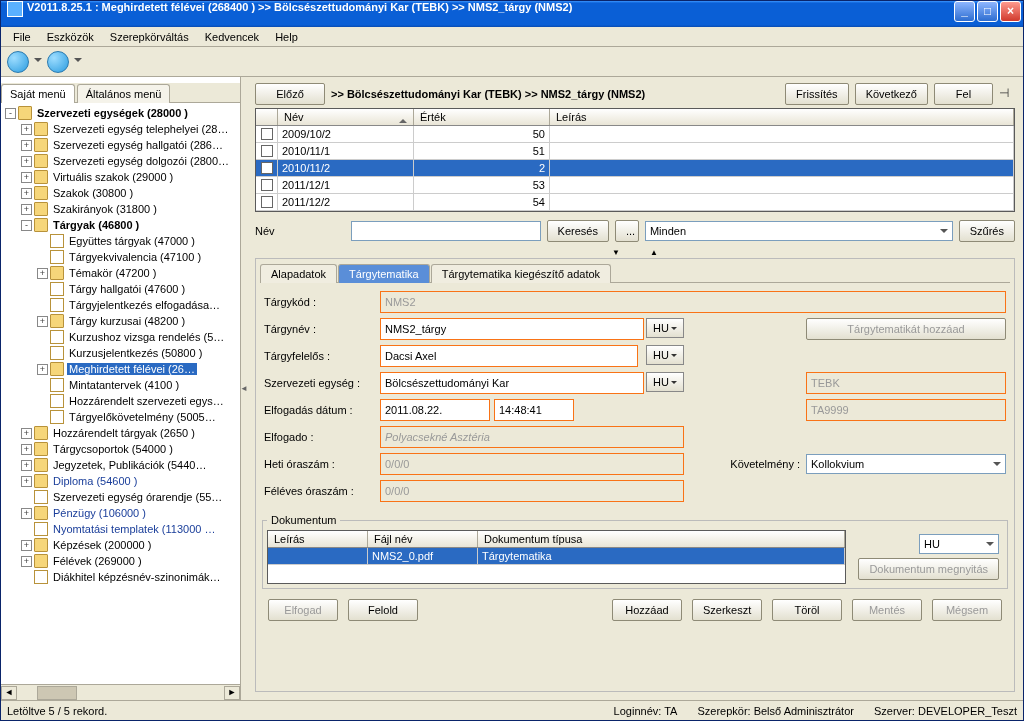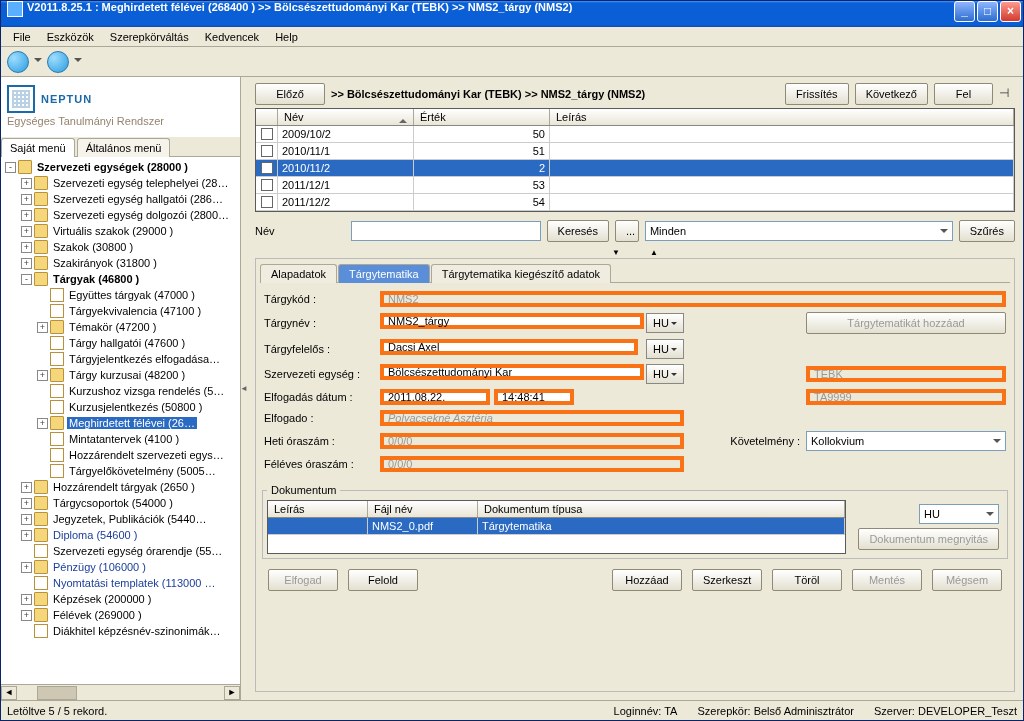--- a/index.html
+++ b/index.html
@@ -61,21 +61,21 @@
 .searchrow { display: flex; align-items: center; gap: 6px; padding: 4px 8px; }
 .searchrow input, .searchrow select { height: 20px; border: 1px solid #7b9ebd; padding: 0 3px; background: #fff; }
 .collapse-handle { height: 12px; display: flex; justify-content: center; align-items: center; gap: 30px; }
 .collapse-handle span { font-size: 8px; cursor: pointer; }
 .rbottom { flex: 1; margin: 0 8px 8px 8px; border: 1px solid #bbb; background: #ece9d8; display: flex; flex-direction: column; padding: 4px; overflow: hidden; }
 .tabstrip { display: flex; border-bottom: 1px solid #aca899; }
 .dtab { padding: 3px 10px; border: 1px solid #aca899; border-bottom: none; background: #f0ede0; margin-right: 1px; border-radius: 3px 3px 0 0; cursor: pointer; position: relative; top: 1px; }
 .dtab.active { background: #5a8ed8; color: #fff; }
 .form { padding: 8px 4px; display: grid; grid-template-columns: 110px 1fr 110px 200px; column-gap: 6px; row-gap: 5px; align-items: center; }
 .form label { white-space: nowrap; }
-.inp { height: 16px; border: 4px solid #f97316; background: #fff; padding: 0 4px; display: flex; align-items: center; }
+.inp { height: 22px; border: 1px solid #f97316; background: #fff; padding: 0 4px; display: flex; align-items: center; }
 .inp.ro { background: #ece9d8; color: #999; }
 .langbtn { width: 38px; height: 20px; border: 1px solid #888; background: linear-gradient(to bottom,#fff,#e3e0d0); display: inline-flex; align-items: center; justify-content: center; gap: 2px; cursor: pointer; padding: 0 2px;}
 .langbtn::after { content:""; border:3px solid transparent; border-top-color:#333; margin-top:3px;}
 .fieldset { border: 1px solid #bbb; margin: 4px 2px; padding: 4px; }
 .fieldset legend { padding: 0 4px; }
 .docbtns { float: right; display: flex; flex-direction: column; gap: 4px; align-items: flex-end; margin: 4px;}
 .bottombtns { padding: 6px 8px; display: flex; gap: 10px; align-items: center; }
 .bottombtns .spacer { flex: 1; }
 .statusbar { height: 20px; background: #ece9d8; border-top: 1px solid #aca899; display: flex; align-items: center; padding: 0 6px; gap: 20px; }
 .select { height: 20px; border: 1px solid #7b9ebd; background: #fff; display: flex; align-items: center; padding: 0 4px; position: relative; cursor: pointer; }
@@ -107,27 +107,20 @@
 
   <div class="toolbar">
     <div class="navbtn"></div>
     <div class="dd"></div>
     <div class="navbtn"></div>
     <div class="dd"></div>
   </div>
 
   <div class="body">
     <div class="leftpane">
-      <div class="logo">
-        <div class="logo-neptun">
-            <span class="logo-sq"></span>
-            <span>NEPTUN</span>
-          </div>
-        <div class="logo-sub">Egységes Tanulmányi Rendszer</div>
-      </div>
       <div class="lefttabs">
         <div class="lefttab active">Saját menü</div>
         <div class="lefttab">Általános menü</div>
       </div>
       <div class="tree" id="tree">
           <div class="tree-row" style="padding-left: 4px;">
             <span class="exp">-</span>
             <span class="treeico ico-fold"></span>
             <span class="tree-label bold">Szervezeti egységek (28000  )</span>
           </div>

